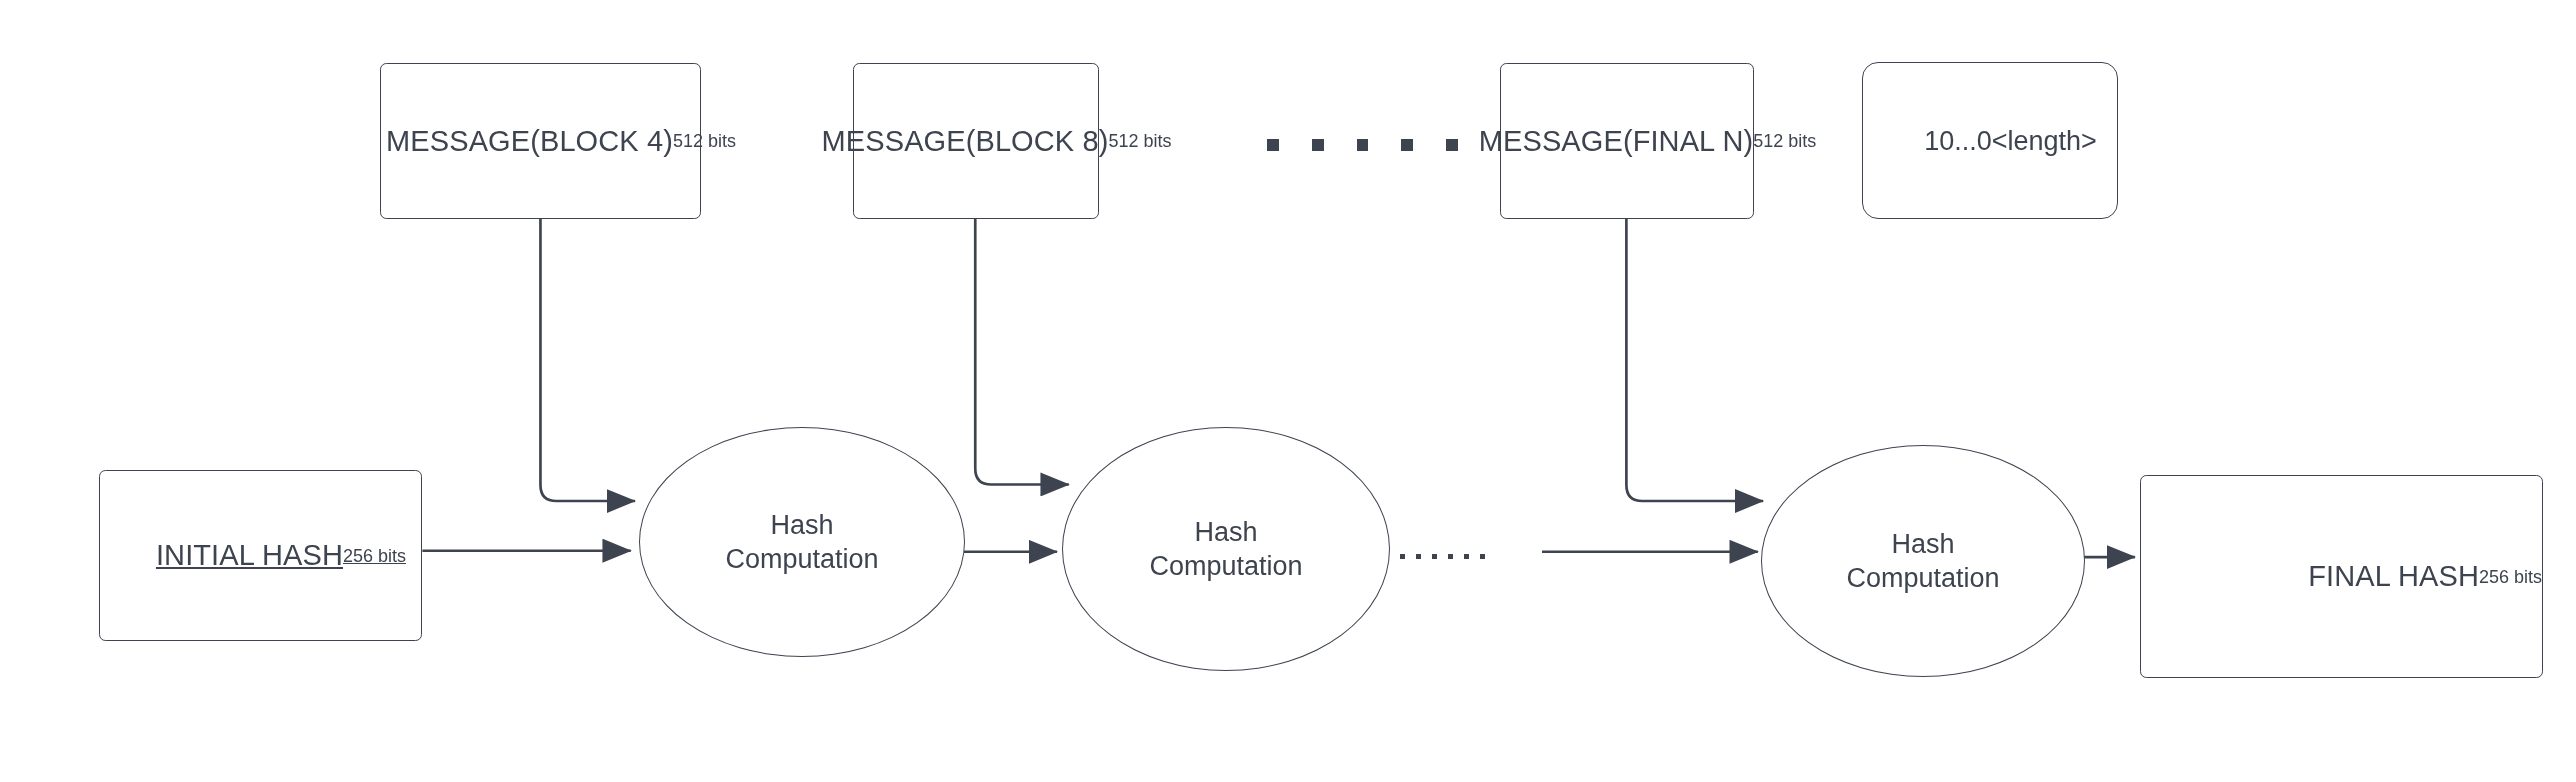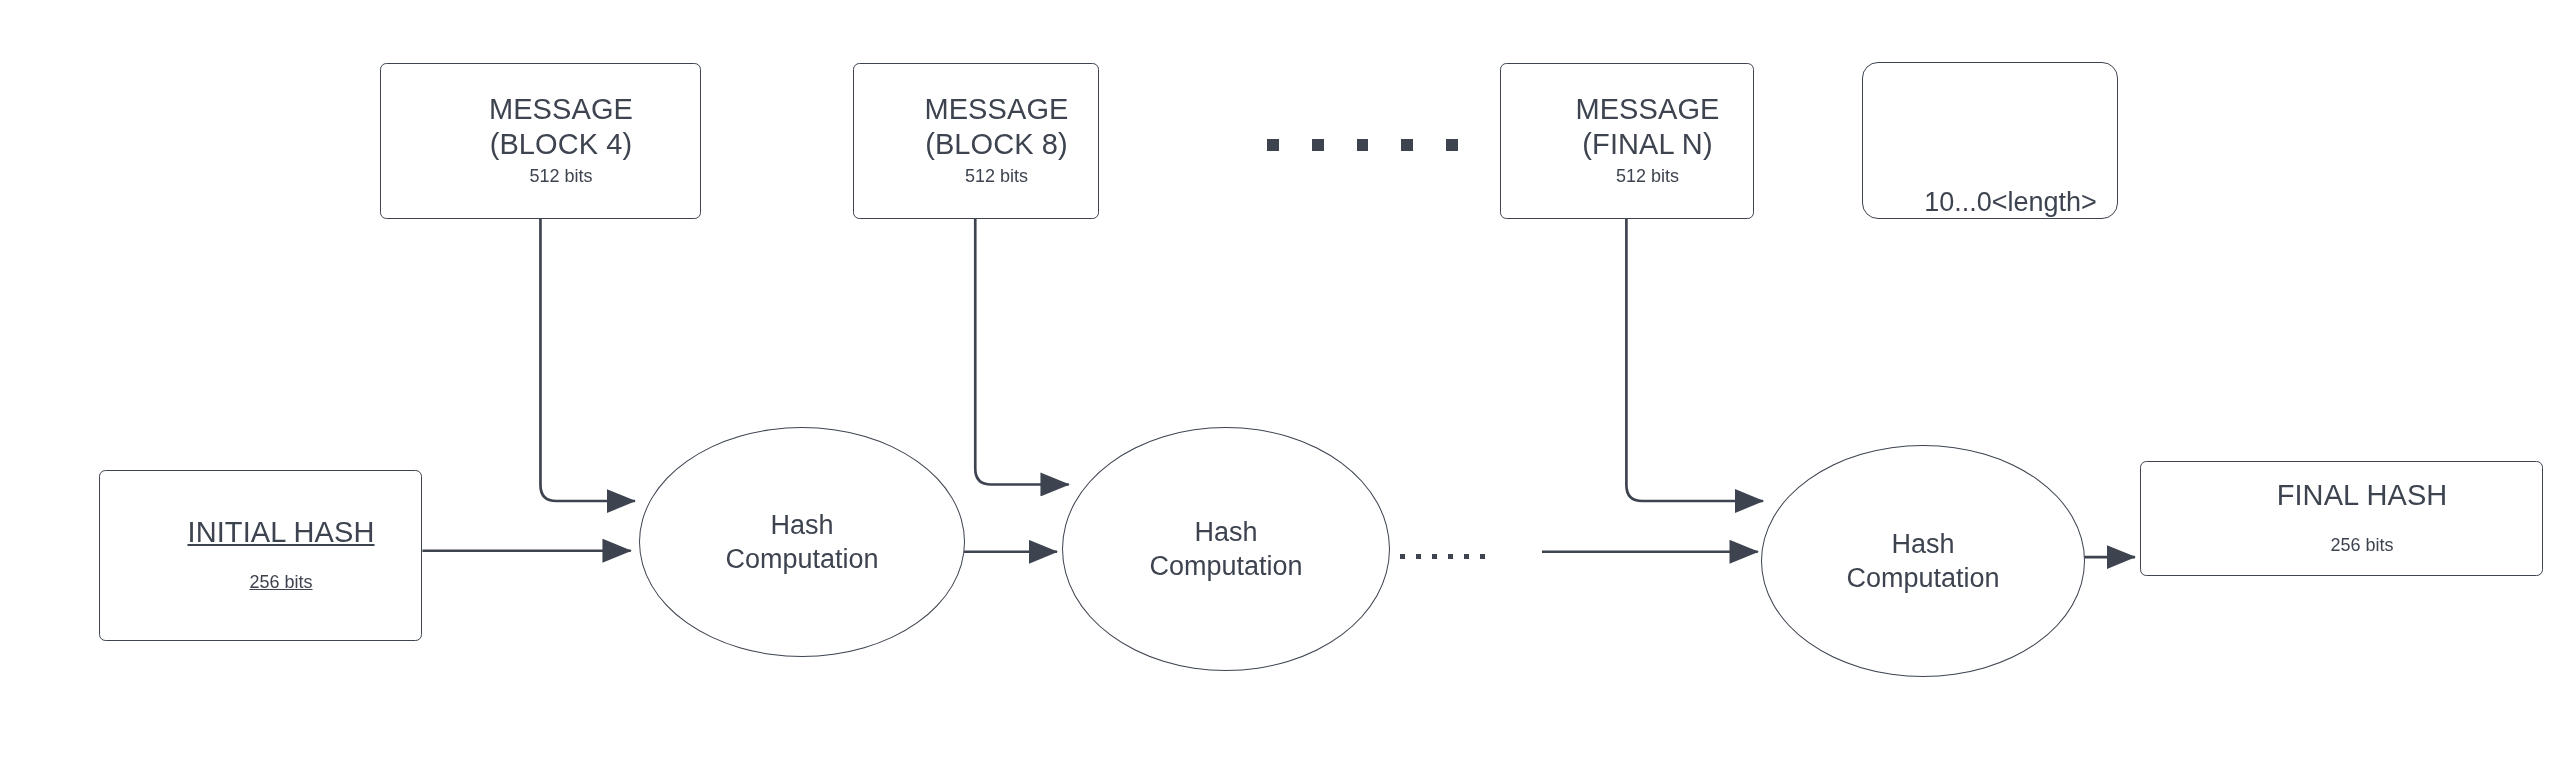--- a/index.html
+++ b/index.html
@@ -20,31 +20,31 @@
     position:absolute;
     left:0; top:0;
     width:2576px;
     height:782px;
     pointer-events:none;
   }
   .node{
     position:absolute;
     box-sizing:border-box;
     display:flex;
-    flex-direction:column;
+    flex-direction:row;
     align-items:center;
     justify-content:center;
     text-align:center;
     background:#ffffff;
     border:1.1px solid #3d4450;
     z-index:2;
     padding-left:41px;
   }
   .rbox{ border-radius:6.4px; }
-  .pad-box{ border-radius:16px;justify-content:flex-end; }
+  .pad-box{ border-radius:16px; }
   .ellipse{
     position:absolute;
     box-sizing:border-box;
     display:flex;
     flex-direction:column;
     align-items:center;
     justify-content:center;
     text-align:center;
     background:#ffffff;
     border:1.1px solid #3d4450;
@@ -168,20 +168,20 @@
     <i></i>
     <i></i>
     <i></i>
   </div>
 
   <div class="ellipse" style="left:1761px; top:445px; width:324px; height:232px;">
     <div class="t-ell">Hash</div>
     <div class="t-ell">Computation</div>
   </div>
 
-  <div class="node rbox" style="left:2140px; top:461px; width:403px; height:115px;">
+  <div class="node rbox" style="left:2140px; top:475px; width:403px; height:203px;justify-content:flex-end;">
     <div class="t-main">FINAL HASH</div>
     <div class="gap-lg"></div>
     <div class="t-sub">256 bits</div>
   </div>
 
 </div>
 
 
 </body></html>

